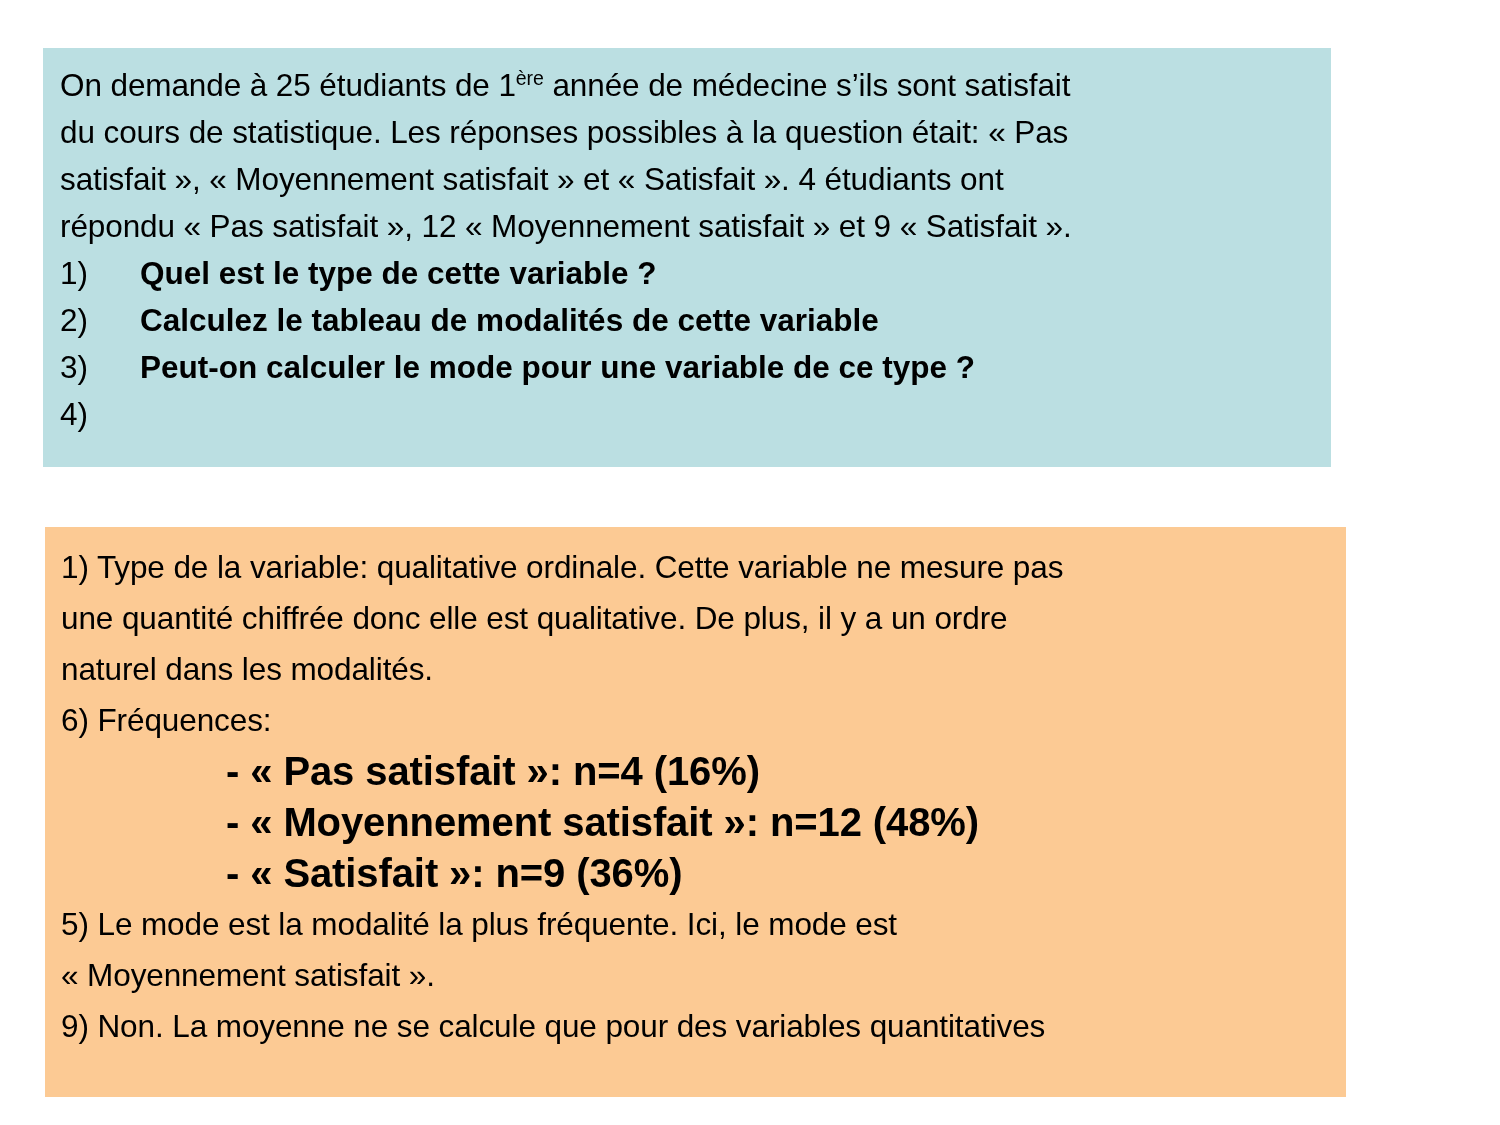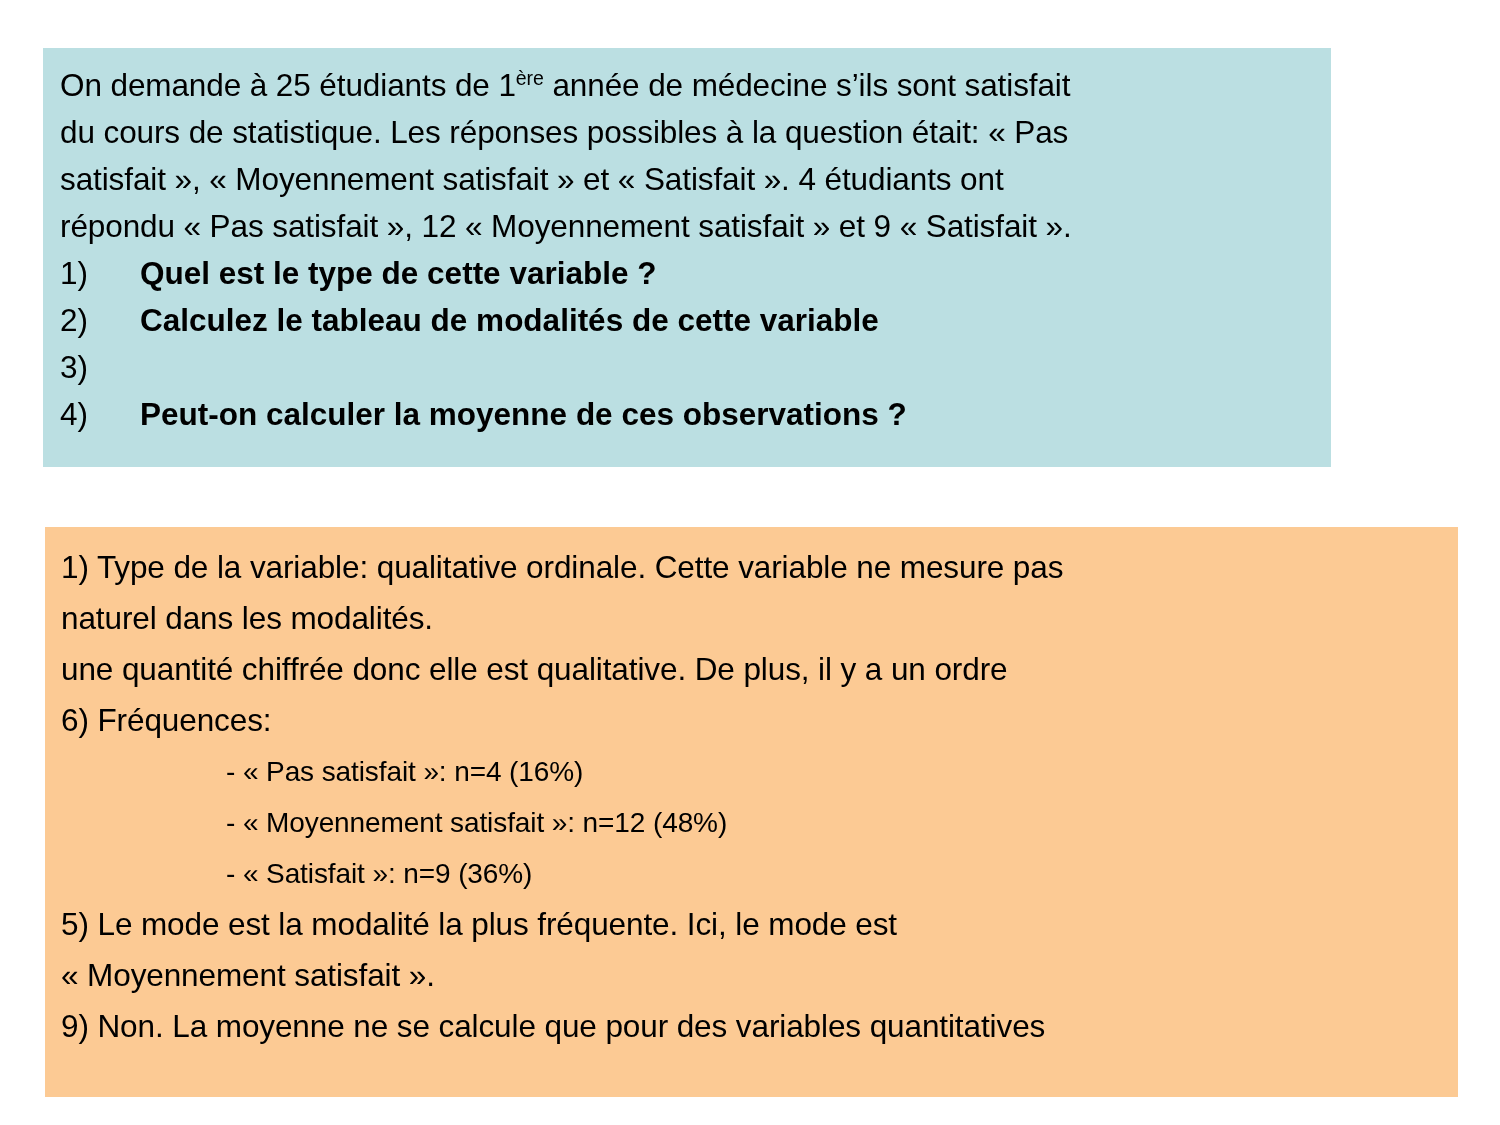--- a/index.html
+++ b/index.html
@@ -33,21 +33,21 @@
     background: #bbdfe2;
     box-sizing: border-box;
     padding: 14px 10px 0 17px;
   }
 
   
   .answer-panel {
     position: absolute;
     left: 45px;
     top: 527px;
-    width: 1413px;
+    width: 1301px;
     height: 570px;
     background: #fcca94;
     box-sizing: border-box;
     padding: 15px 10px 0 16px;
   }
 
   .para {
     font-size: 31.5px;
     line-height: 47px;
     letter-spacing: -0.1px;
@@ -79,25 +79,26 @@
     font-weight: bold;
   }
 
   .sup {
     font-size: 0.62em;
     vertical-align: super;
     line-height: 0;
   }
 
   .freq-line {
-    font-size: 28px;
+    font-size: 40px;
     line-height: 51px;
     letter-spacing: -0.1px;
     white-space: nowrap;
     padding-left: 165px;
+    font-weight: bold;
   }
 </style>
 </head>
 <body style="background: rgb(255, 255, 255); color: rgb(0, 0, 0);">
 
 <div class="slide">
 
   <div class="question-panel" style="background: rgb(187, 223, 226);">
 
     <div class="para">
@@ -115,36 +116,36 @@
       <span class="q-text">Quel est le type de cette variable ?</span>
     </div>
 
     <div class="q-item">
       <span class="q-num">2)</span>
       <span class="q-text">Calculez le tableau de modalités de cette variable</span>
     </div>
 
     <div class="q-item">
       <span class="q-num">3)</span>
+      <span class="q-text">Peut-on calculer le mode pour une variable de ce type ?</span>
     </div>
 
     <div class="q-item">
       <span class="q-num">4)</span>
-      <span class="q-text">Peut-on calculer la moyenne de ces observations ?</span>
     </div>
 
   </div>
 
   <div class="answer-panel" style="background: rgb(252, 202, 148);">
 
     <div class="answer-line">1) Type de la variable: qualitative ordinale. Cette variable ne mesure pas</div>
 
+    <div class="answer-line">une quantité chiffrée donc elle est qualitative. De plus, il y a un ordre</div>
+
     <div class="answer-line">naturel dans les modalités.</div>
-
-    <div class="answer-line">une quantité chiffrée donc elle est qualitative. De plus, il y a un ordre</div>
 
     <div class="answer-line">6) Fréquences:</div>
 
     <div class="freq-line">- « Pas satisfait »: n=4 (16%)</div>
 
     <div class="freq-line">- « Moyennement satisfait »: n=12 (48%)</div>
 
     <div class="freq-line">- « Satisfait »: n=9 (36%)</div>
 
     <div class="answer-line">5) Le mode est la modalité la plus fréquente. Ici, le mode est</div>

